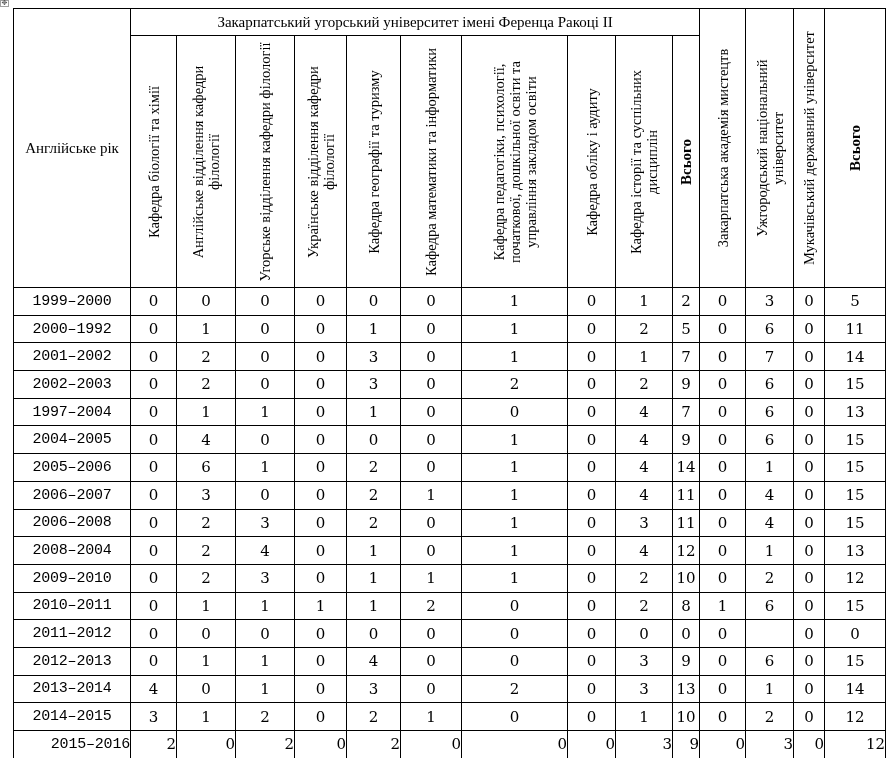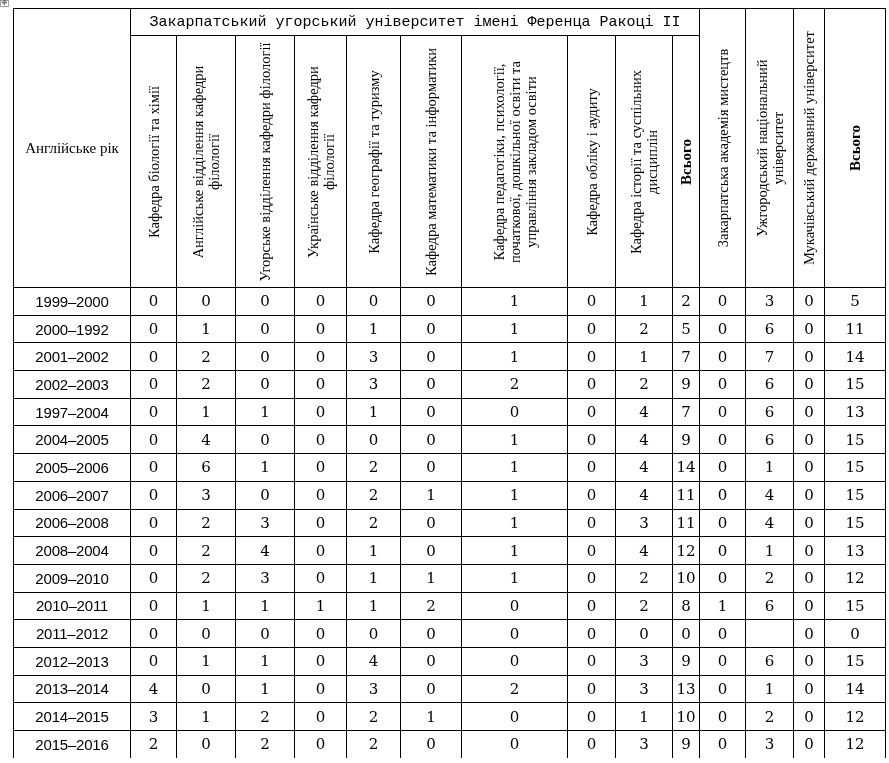--- a/index.html
+++ b/index.html
@@ -42,21 +42,20 @@
     border: 1px solid #000;
     padding: 0;
     text-align: center;
     vertical-align: middle;
     font-weight: normal;
     font-size: 15px;
   }
   th.top-group {
     height: 26px;
     font-size: 15.5px;
-    font-family: Liberation Mono, monospace;
   }
   th.year-head {
     font-weight: bold;
     font-size: 16px;
     line-height: 19px;
   }
   th.vert {
     height: 251px;
     position: relative;
   }
@@ -66,30 +65,30 @@
     top: 50%;
     transform: translate(-50%, -50%) rotate(-90deg);
     width: 240px;
     font-size: 14.5px;
     line-height: 16px;
     text-align: center;
     white-space: normal;
   }
   th.vert .vtext.bold { font-weight: bold; font-size: 15px; }
   td.year {
-    font-family: Liberation Sans, sans-serif;
+    font-family: Liberation Mono, monospace;
     font-size: 13.5px;
     letter-spacing: -0.2px;
   }
   td.num {
     font-family: "DejaVu Serif", serif;
     font-size: 13.5px;
   }
   tr.data-row td { height: 26.7px; }
-  tr.data-row:last-child td { border-bottom: none; }
+  tr.data-row:last-child td { border-bottom: none; text-align: right; }
 </style>
 </head>
 <body>
 
 <div class="move-handle">✥</div>
 
 <table class="data-table">
   <colgroup>
     <col style="width:117px">
     <col style="width:46px">

